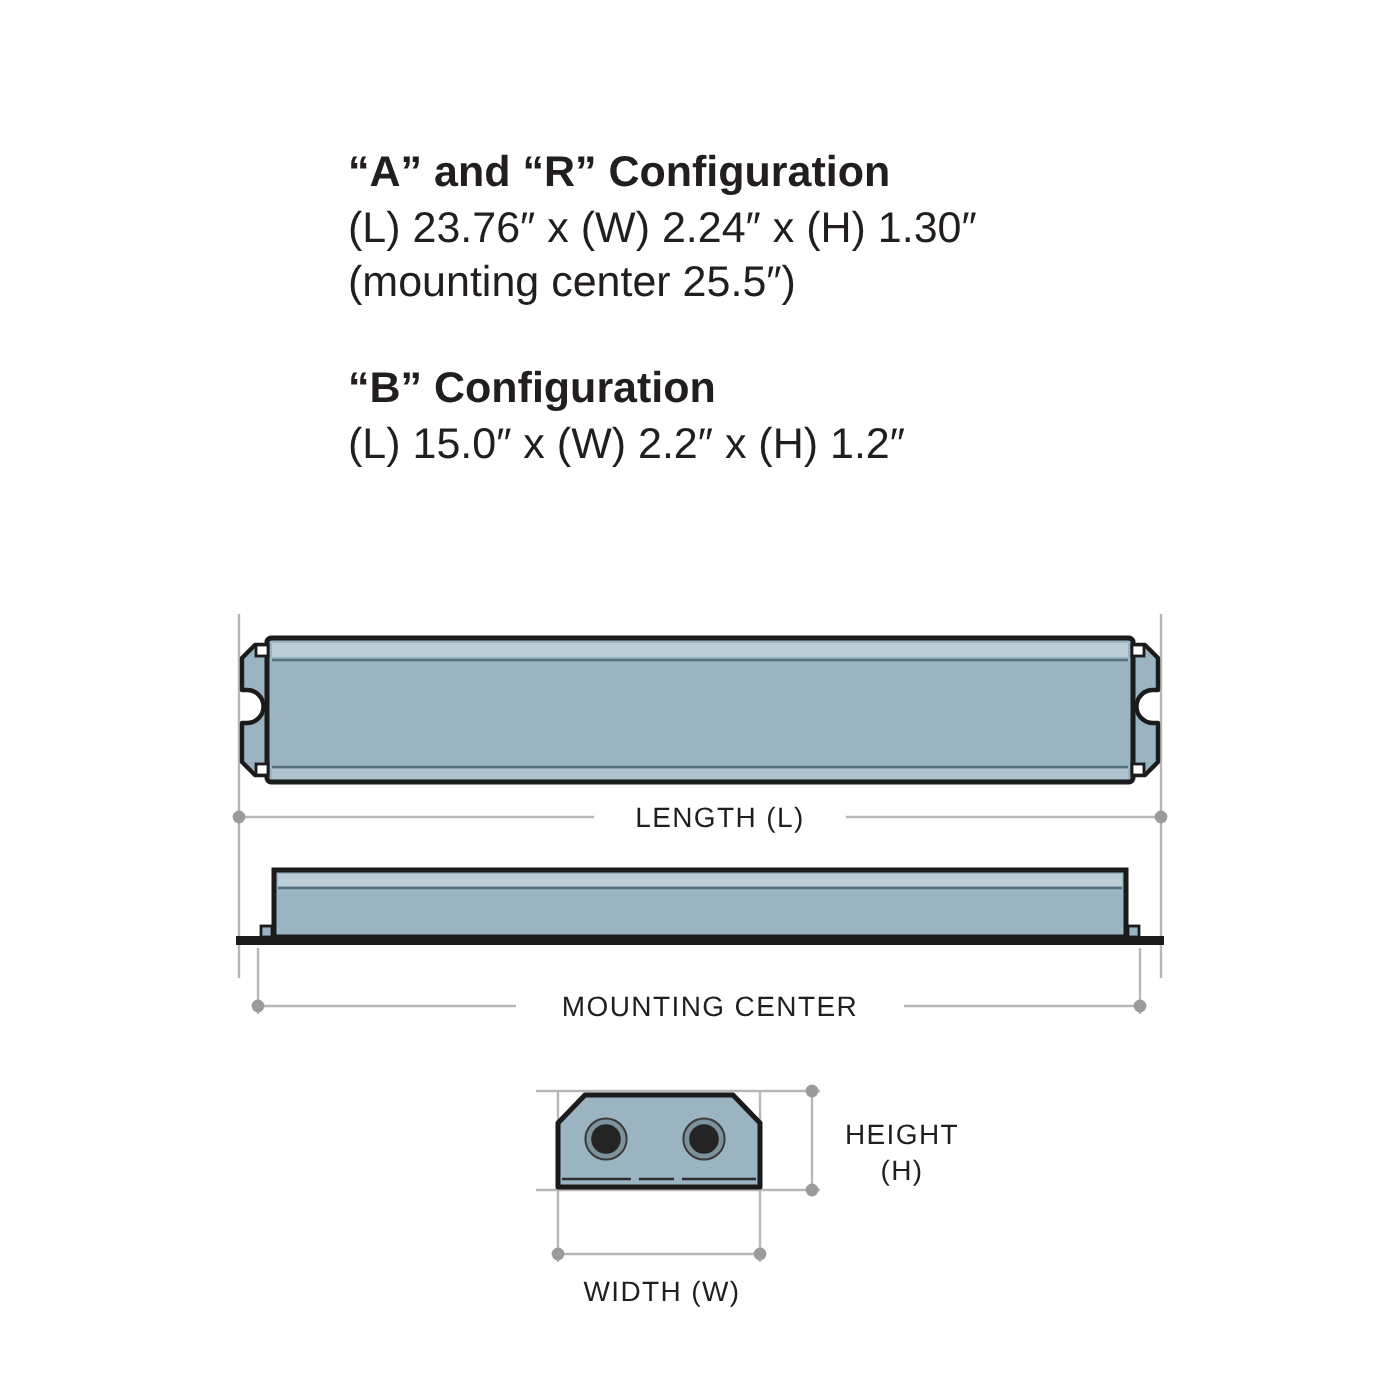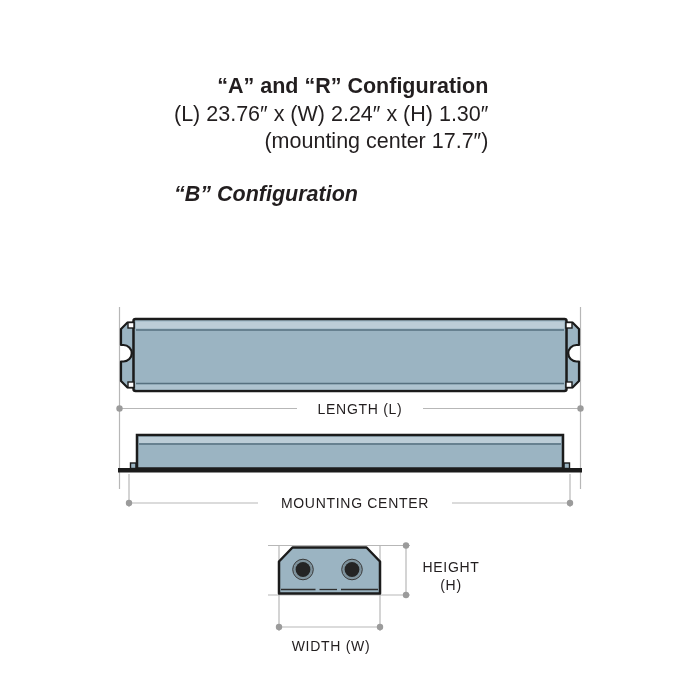--- a/index.html
+++ b/index.html
@@ -10,46 +10,46 @@
     font-family:"Liberation Sans",sans-serif;
     overflow:hidden;
   }
   .config{
     position:absolute;
     left:174px;
     color:#221e1f;
     font-size:21.5px;
     line-height:27.5px;
     white-space:nowrap;
-    text-align:right;
   }
   #cfgA{top:73px;}
-  #cfgB{top:181px;font-style:italic;}
+  #cfgB{top:181px;}
   .config .title{font-weight:bold;}
   svg.diagram{position:absolute;left:0;top:0;}
   .dim-label{
     font-family:"Liberation Sans",sans-serif;
     font-size:14px;
     letter-spacing:0.7px;
     fill:#221e1f;
   }
 </style>
 </head>
 <body>
 
 <div class="canvas">
 
   <div class="config" id="cfgA">
     <div class="title">“A” and “R” Configuration</div>
     <div>(L) 23.76″ x (W) 2.24″ x (H) 1.30″</div>
-    <div>(mounting center 17.7″)</div>
+    <div>(mounting center 25.5″)</div>
   </div>
 
   <div class="config" id="cfgB">
     <div class="title">“B” Configuration</div>
+    <div>(L) 15.0″ x (W) 2.2″ x (H) 1.2″</div>
   </div>
 
   <svg class="diagram" width="700" height="700" viewBox="0 0 700 700">
 
     <g stroke="#b7b7b7" stroke-width="1.2">
 
       <line x1="119.5" y1="307" x2="119.5" y2="489"></line>
       <line x1="580.5" y1="307" x2="580.5" y2="489"></line>
 
       <line x1="129" y1="474" x2="129" y2="507"></line>

